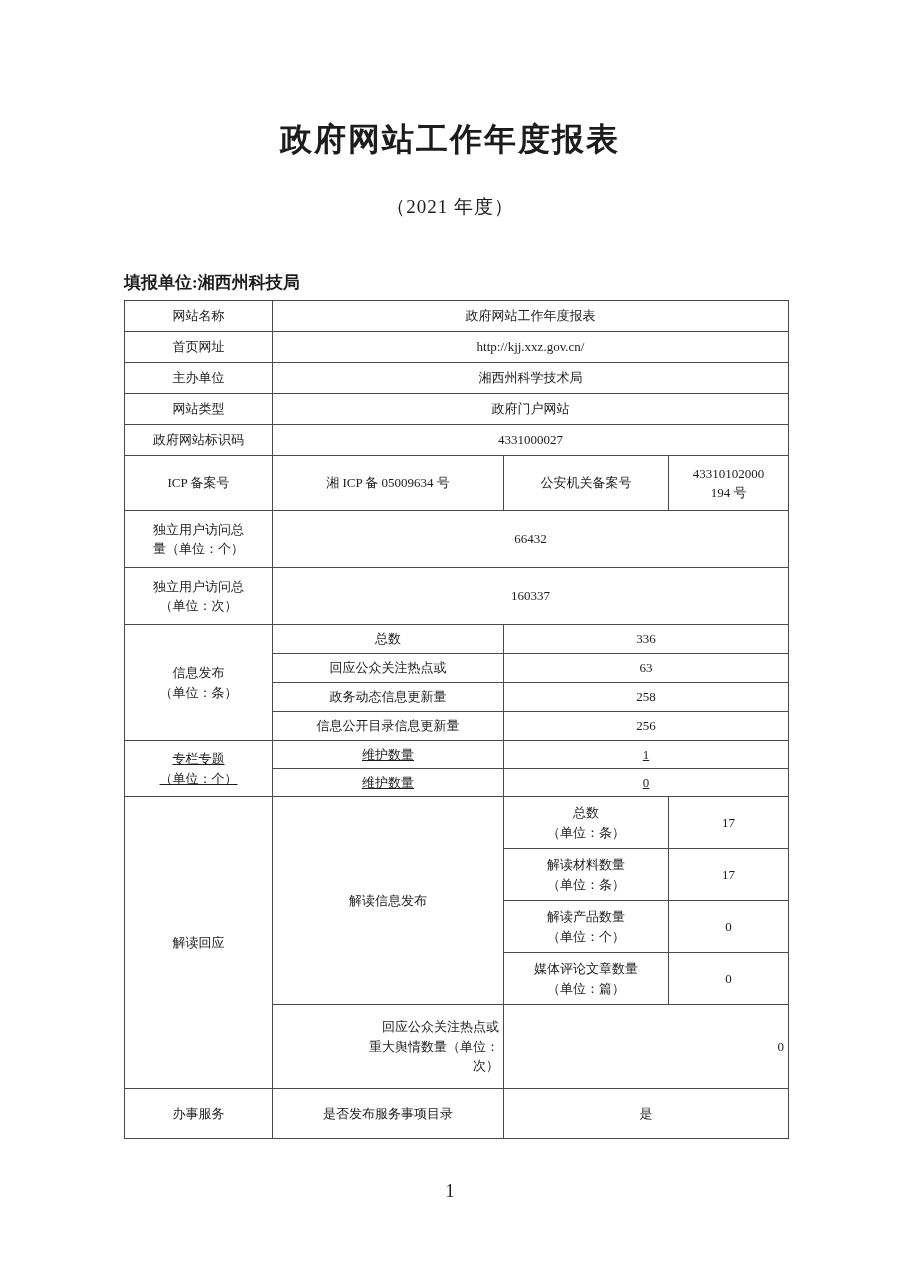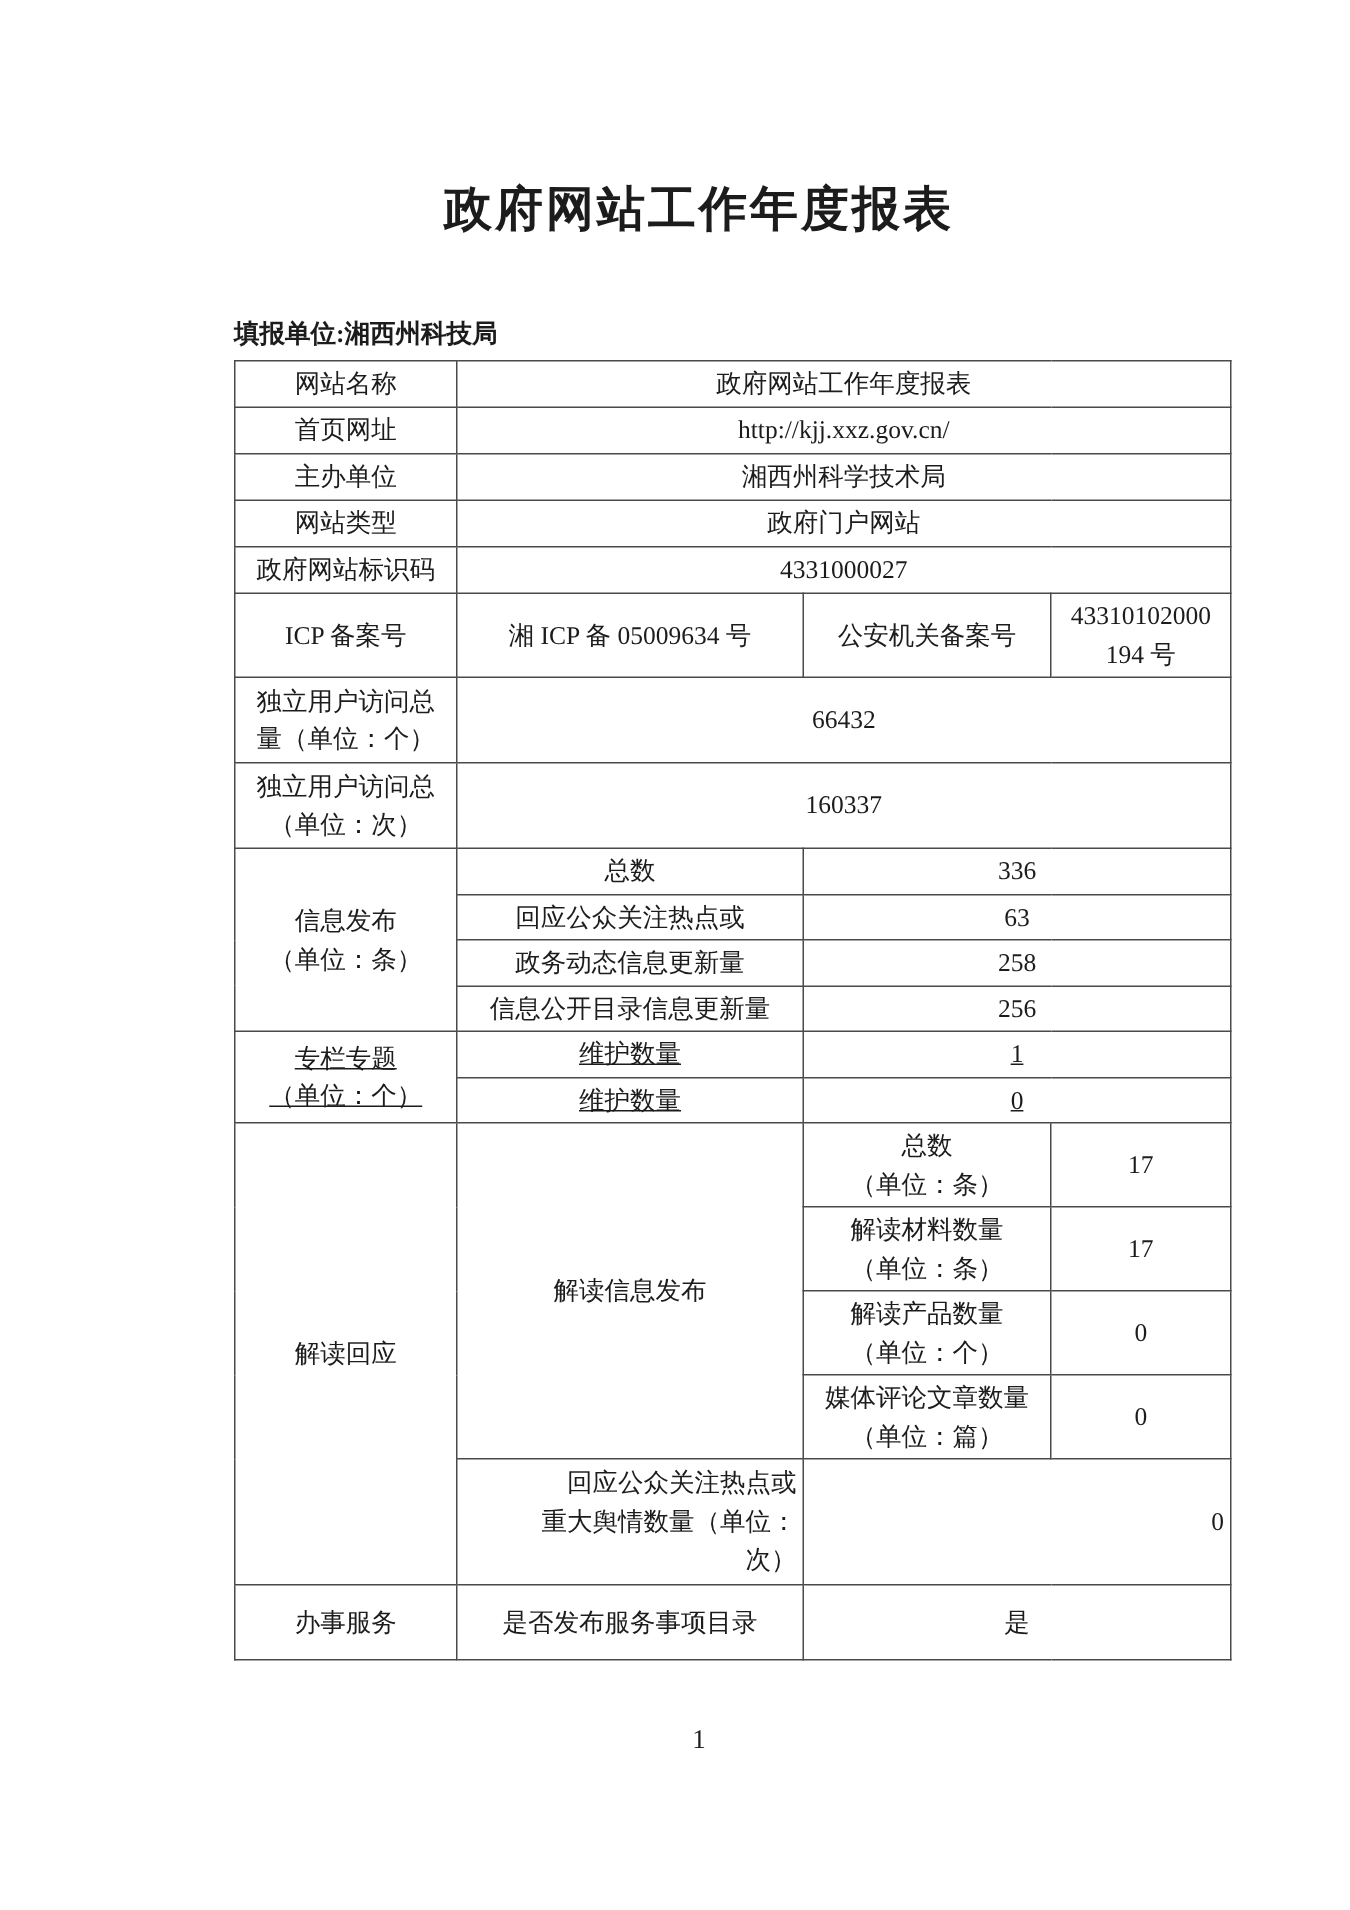--- a/index.html
+++ b/index.html
@@ -5,21 +5,20 @@
   * { box-sizing: border-box; }
   html, body { margin: 0; padding: 0; background: #ffffff; }
   .page {
     position: relative;
     width: 900px;
     height: 1273px;
     background: #ffffff;
     font-family: "Liberation Serif", "DejaVu Serif", serif;
     color: #1c1c1c;
     overflow: hidden;
-    padding-left: 32px;
   }
   .doc-title {
     margin: 0;
     padding-top: 118px;
     text-align: center;
     font-size: 32px;
     line-height: 42px;
     font-weight: 700;
     letter-spacing: 2px;
   }
@@ -39,21 +38,21 @@
   table.report {
     border-collapse: collapse;
     table-layout: fixed;
     width: 664px;
     margin-left: 124px;
   }
   table.report td {
     border: 1px solid #4a4a4a;
     text-align: center;
     vertical-align: middle;
-    font-size: 17px;
+    font-size: 13px;
     line-height: 1.5;
     padding: 2px 4px;
     white-space: pre-line;
     word-break: break-all;
     overflow: hidden;
   }
   tr.r-basic  td { height: 31px; }
   tr.r-icp    td { height: 55px; }
   tr.r-visit  td { height: 57px; }
   tr.r-info   td { height: 29px; }
@@ -69,20 +68,21 @@
     font-size: 18px;
     line-height: 24px;
   }
 </style>
 </head>
 <body>
 
 <div class="page">
 
   <h1 class="doc-title">政府网站工作年度报表</h1>
+  <div class="doc-subtitle">（2021 年度）</div>
 
   <div class="unit-line"><span>填报单位:</span><span>湘西州科技局</span></div>
 
   <table class="report">
     <colgroup>
       <col style="width:148px">
       <col style="width:231px">
       <col style="width:165px">
       <col style="width:120px">
     </colgroup>

